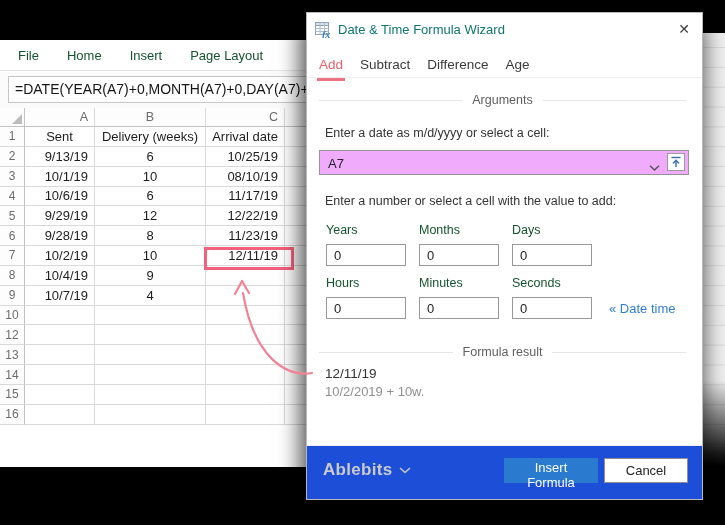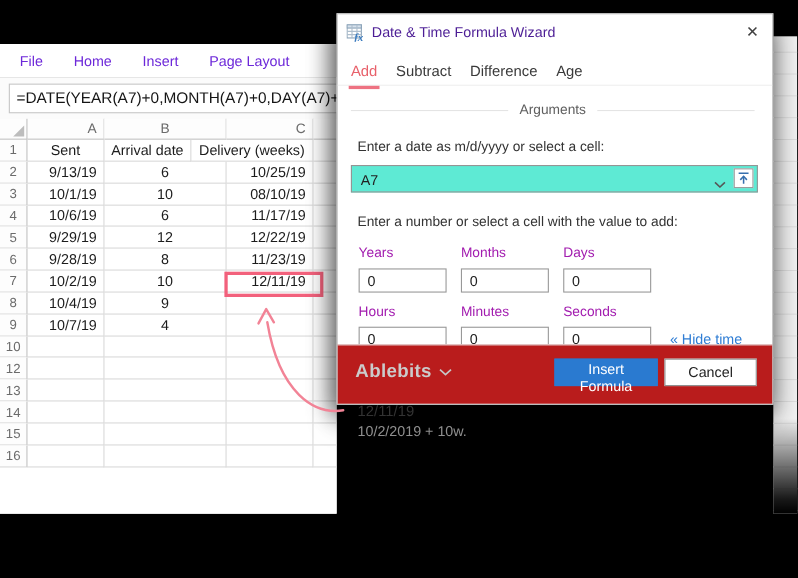--- a/index.html
+++ b/index.html
@@ -3,21 +3,21 @@
 <meta charset="utf-8">
 <style>
   html,body{margin:0;padding:0;background:#000;}
   .stage{position:relative;width:725px;height:525px;background:#000;overflow:hidden;
          font-family:"Liberation Sans", sans-serif;-webkit-font-smoothing:antialiased;}
 
   
   .excel{position:absolute;left:0;top:40px;width:306px;height:427px;background:#fff;z-index:1;}
   .ribbon{position:absolute;left:0;top:0;width:100%;height:31px;display:flex;align-items:center;
           gap:28px;padding-left:18px;box-sizing:border-box;border-bottom:1px solid #e6e6e6;}
-  .ribbon span{font-size:13px;color:#6d28d9;cursor:default;}
+  .ribbon span{font-size:13px;color:#14532d;cursor:default;}
   .fbar-wrap{position:absolute;left:0;top:31px;width:100%;height:37px;background:#fbfbfb;}
   .fbar{position:absolute;left:8px;top:5px;right:-4px;height:25px;border:1px solid #c6c6c6;
         background:#fff;font-size:14px;color:#151515;line-height:25px;padding-left:6px;
         white-space:nowrap;overflow:hidden;}
   .sheet{position:absolute;left:0;top:68px;width:306px;height:359px;background:#fff;font-size:13px;color:#1c1c1c;}
   .hrow,.srow{display:flex;}
   .hrow{height:19px;}
   .srow{height:19.85px;}
   .cell{box-sizing:border-box;border-right:1px solid #d9d9d9;border-bottom:1px solid #d9d9d9;
         display:flex;align-items:center;justify-content:center;overflow:hidden;}
@@ -41,55 +41,55 @@
           background-image:linear-gradient(to bottom,#dedede 0 1px,transparent 1px);
           background-size:100% 19.85px;background-position:0 14px;z-index:1;}
   .sliver::after{content:"";position:absolute;inset:0;
           background:linear-gradient(to bottom,transparent 0 80%,rgba(0,0,0,.9) 97%,#000 100%);}
 
   
   .arrow{position:absolute;left:0;top:0;z-index:8;pointer-events:none;}
   .arrow path{stroke:var(--arrow);stroke-width:2.2;fill:none;stroke-linecap:round;stroke-linejoin:round;}
 
   
-  .dialog{position:absolute;left:306px;top:12px;width:397px;height:356px;background:#fff;
+  .dialog{position:absolute;left:306px;top:12px;width:397px;height:488px;background:#fff;
           border:1px solid #b9b9b9;box-sizing:border-box;z-index:5;
           box-shadow:0 10px 24px rgba(0,0,0,.65),-8px 8px 18px rgba(0,0,0,.28);
           font-size:13px;color:#333;}
   .dlg-icon{position:absolute;left:8px;top:9px;}
-  .dlg-title{position:absolute;left:31px;top:9px;font-size:13px;color:#4c1d95;}
+  .dlg-title{position:absolute;left:31px;top:9px;font-size:13px;color:#0f766e;}
   .dlg-close{position:absolute;right:9px;top:7px;width:18px;height:18px;border:none;background:none;
              font-size:14px;color:#404040;cursor:pointer;padding:0;line-height:18px;text-align:center;}
   .tabstrip{position:absolute;left:0;right:0;top:43px;height:21px;border-bottom:1px solid #efefef;
             display:flex;gap:17px;padding-left:12px;}
   .tab{position:relative;font-size:13.5px;color:#3a3a3a;cursor:pointer;line-height:17px;}
   .tab.active{color:var(--accent);}
   .tab.active::after{content:"";position:absolute;left:-2px;right:-2px;bottom:-4px;height:3px;
             background:var(--accent-underline);}
   .divider{position:absolute;left:12px;right:16px;display:flex;align-items:center;gap:10px;
            color:#5f5f5f;font-size:12.5px;}
   .divider::before,.divider::after{content:"";flex:1;height:1px;background:#e4e4e4;}
   .dlg-label{position:absolute;left:18px;font-size:12.5px;color:#333;line-height:16px;}
   .combo{position:absolute;left:12px;top:137px;width:370px;height:25px;border:1px solid #949494;
-         box-sizing:border-box;background:#5eead4;}
+         box-sizing:border-box;background:#f0abfc;}
   .combo input{position:absolute;left:0;top:0;width:330px;height:100%;border:none;outline:none;
          font-size:13px;color:#222;padding-left:8px;font-family:inherit;background:transparent;}
   .combo .chev{position:absolute;right:28px;top:8px;cursor:pointer;}
   .range-btn{position:absolute;right:3px;top:2px;width:18px;height:18px;border:1px solid #9c9c9c;
          background:#fff;cursor:pointer;padding:0;display:flex;align-items:center;justify-content:center;}
   .frow{position:absolute;left:19px;display:flex;gap:13px;}
   .fgroup{width:80px;}
-  .fgroup label{display:block;font-size:12.5px;color:#a21caf;margin-bottom:6px;line-height:16px;}
+  .fgroup label{display:block;font-size:12.5px;color:#14532d;margin-bottom:6px;line-height:16px;}
   .fgroup input{width:80px;height:22px;box-sizing:border-box;border:1px solid #989898;outline:none;
          font-size:13px;color:#222;padding-left:7px;font-family:inherit;}
   .hide-time{position:absolute;left:302px;top:288px;font-size:13px;color:var(--link);
          text-decoration:none;cursor:pointer;}
   .res-date{position:absolute;left:18px;top:353px;font-size:13.5px;color:#333;}
   .res-detail{position:absolute;left:18px;top:371px;font-size:13px;color:#8f8f8f;}
-  .dlg-footer{position:absolute;left:0;right:0;bottom:0;height:53px;background:#b91c1c;
+  .dlg-footer{position:absolute;left:0;right:0;bottom:0;height:53px;background:#1d4ed8;
          border-top:1px solid #ececec;}
   .brand{position:absolute;left:16px;top:14px;font-size:17px;font-weight:bold;color:#cbcbcb;
          letter-spacing:.3px;display:flex;align-items:center;gap:7px;cursor:pointer;}
   .btn{position:absolute;top:12px;height:25px;font-size:13px;font-family:inherit;cursor:pointer;
        box-sizing:border-box;}
   .btn-primary{left:197px;width:94px;background:var(--button);border:1px solid var(--button);color:#fff;}
   .btn-cancel{left:297px;width:84px;background:#fff;border:1px solid #8f8f8f;color:#222;}
 </style>
 </head>
 <body>
@@ -110,22 +110,22 @@
         <div class="hrow">
           <div class="cell c-num corner"></div>
           <div class="cell c-a">A</div>
           <div class="cell c-b">B</div>
           <div class="cell c-c">C</div>
           <div class="cell c-d"></div>
         </div>
         <div class="srow hdrrow">
           <div class="cell c-num">1</div>
           <div class="cell c-a">Sent</div>
+          <div class="cell c-b">Delivery (weeks)</div>
           <div class="cell c-c">Arrival date</div>
-          <div class="cell c-b">Delivery (weeks)</div>
           <div class="cell c-d"></div>
         </div>
         <div class="srow">
           <div class="cell c-num">2</div>
           <div class="cell c-a">9/13/19</div>
           <div class="cell c-b">6</div>
           <div class="cell c-c">10/25/19</div>
           <div class="cell c-d"></div>
         </div>
         <div class="srow">
@@ -282,21 +282,21 @@
         <div class="fgroup"><label>Years</label><input type="text" value="0" style=""></div>
         <div class="fgroup"><label>Months</label><input type="text" value="0" style=""></div>
         <div class="fgroup"><label>Days</label><input type="text" value="0" style=""></div>
       </div>
     <div class="frow" id="fields-row2" style="top:262px;">
         <div class="fgroup"><label>Hours</label><input type="text" value="0" style=""></div>
         <div class="fgroup"><label>Minutes</label><input type="text" value="0" style=""></div>
         <div class="fgroup"><label>Seconds</label><input type="text" value="0" style=""></div>
       </div>
 
-    <a class="hide-time">« Hide time</a>
+    <a class="hide-time">« Date time</a>
 
     <div class="divider" style="top:332px;">
       <span>Formula result</span>
     </div>
 
     <div class="res-date">12/11/19</div>
     <div class="res-detail">10/2/2019 + 10w.</div>
 
     <div class="dlg-footer">
       <div class="brand">

